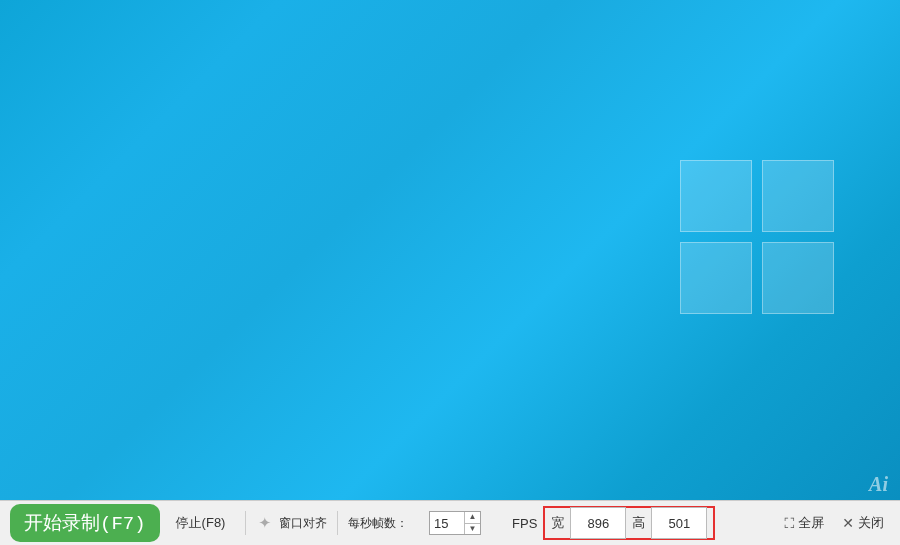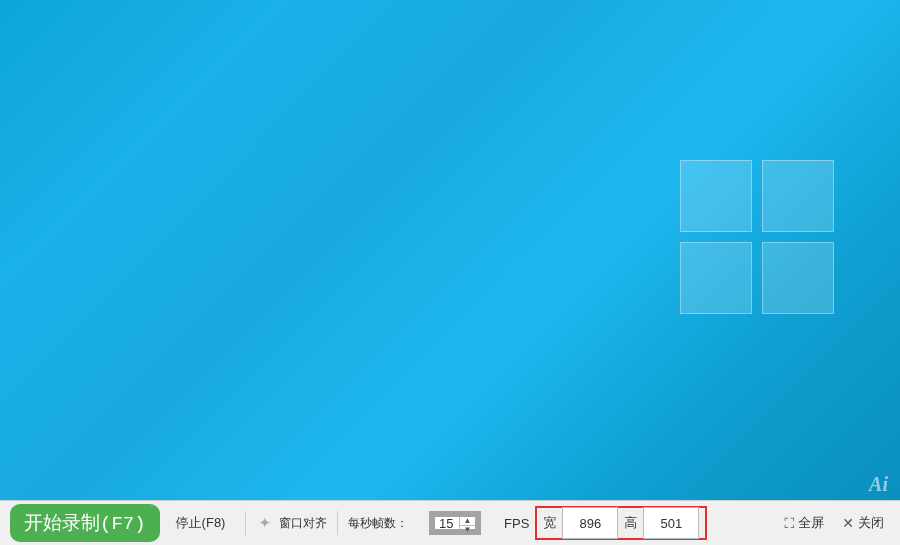--- a/index.html
+++ b/index.html
@@ -96,21 +96,21 @@
 
     .fps-input-group {
       display: flex;
       align-items: center;
       gap: 21px;
     }
 
     .fps-spinner {
       display: flex;
       flex-direction: column;
-      border: 6px solid #a3a3a3;
+      border: 1px solid #a3a3a3;
       background: white;
       width: 52px;
       height: 24px;
       position: relative;
     }
 
     .fps-value {
       position: absolute;
       left: 4px;
       top: 50%;
@@ -139,21 +139,21 @@
       color: #555;
       cursor: pointer;
       line-height: 1;
     }
 
     .fps-arrow-up { border-bottom: 1px solid #bbb; }
 
     .fps-label {
       color: #333;
       font-size: 13px;
-      margin-left: 2px;
+      margin-left: 10px;
     }
 
     
     .red-group {
       display: flex;
       align-items: center;
       border: 2px solid #e53030;
       padding: 2px 6px;
       gap: 6px;
       height: 34px;

